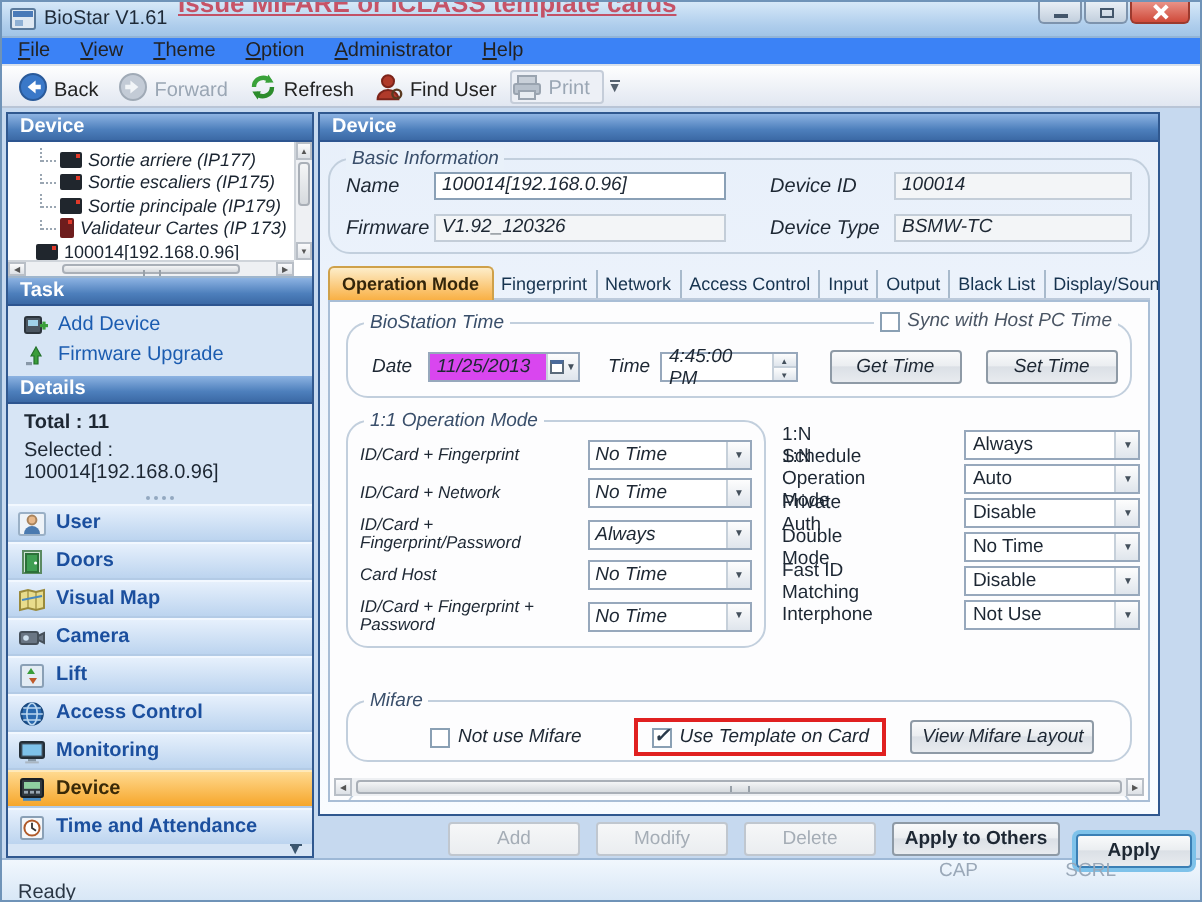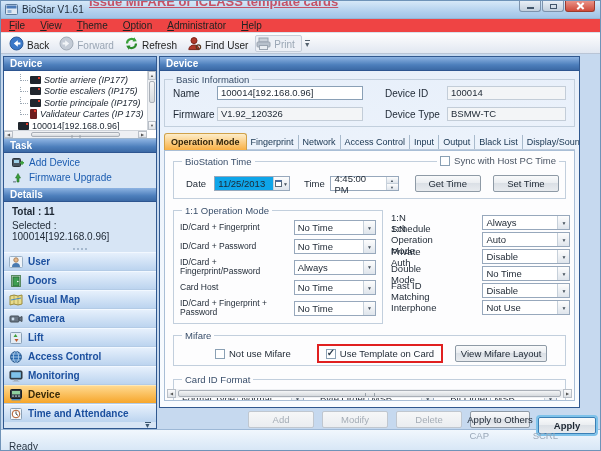--- a/index.html
+++ b/index.html
@@ -18,21 +18,21 @@
   .winbtns{position:absolute;right:5px;top:0;display:flex;gap:1px;}
   .wbtn{width:22px;height:11px;border:1px solid #7d93ad;border-top:none;border-radius:0 0 3px 3px;
     background:linear-gradient(#e9eff6,#c2cfdd);display:flex;align-items:flex-end;justify-content:center;padding-bottom:2px;}
   .wbtn.close{width:30px;background:linear-gradient(#e99287,#cf4a3a);border-color:#9c3a2e;position:relative;}
   .g-min{width:7px;height:2px;background:#43566b;}
   .g-max{width:7px;height:5px;border:1px solid #43566b;}
   .g-close{position:absolute;left:50%;top:45%;width:9px;height:9px;transform:translate(-50%,-50%);}
   .g-close::before,.g-close::after{content:"";position:absolute;left:4px;top:0;width:1.6px;height:9px;background:#fff;}
   .g-close::before{transform:rotate(45deg);} .g-close::after{transform:rotate(-45deg);}
   
-  .menubar{height:14px;background:#ef4444;border-bottom:1px solid #d9e1eb;display:flex;align-items:center;
+  .menubar{height:14px;background:#3b82f6;border-bottom:1px solid #d9e1eb;display:flex;align-items:center;
     padding-left:8px;gap:15px;font-size:10px;color:#222;}
   .menu-item::first-letter{text-decoration:underline;}
   
   .toolbar{height:21px;background:linear-gradient(#fefefe,#e1e7f1);border-bottom:1px solid #b9c5d6;
     display:flex;align-items:center;padding-left:5px;font-size:10px;color:#222;}
   .tbtn{display:flex;align-items:flex-end;gap:3px;padding:1px 7px 1px 3px;cursor:default;}
   .tbtn.disabled{color:#9aa6b4;}
   .tbtn.boxed{border:1px solid #c5cdd9;background:#edf0f6;border-radius:2px;padding:1px 6px 1px 0;}
   .tb-overflow{font-size:7px;color:#55626f;margin-left:2px;line-height:5px;text-align:center;}
   .tb-overflow .bar{display:block;width:5px;height:1px;background:#55626f;margin:0 auto 1px;}
@@ -75,21 +75,21 @@
     border-top:1px solid #f2f8ff;cursor:default;}
   .nav-btn.active{background:linear-gradient(#ffd98f,#f6a62b);color:#3a2a08;border-top:1px solid #ffe9b8;}
   .side-footer{flex:1;display:flex;justify-content:flex-end;align-items:center;padding-right:5px;}
   .chev-more{font-size:7px;color:#3b566f;line-height:4px;text-align:center;}
   .chev-more .bar{display:block;width:6px;height:1px;background:#3b566f;margin:0 auto 1px;}
   
   .maincol{flex:1;display:flex;flex-direction:column;min-width:0;}
   .main-pane{height:352px;border:1px solid #30588f;margin-right:18px;
     background:linear-gradient(#e7effa,#f9fcff);display:flex;flex-direction:column;}
   .main-content{flex:1;display:flex;flex-direction:column;padding:0 2px;overflow:hidden;}
-  .gb{position:relative;border:1px solid #c2cfdd;border-radius:0;}
+  .gb{position:relative;border:1px solid #c2cfdd;border-radius:11px;font-style:italic;}
   .gb-legend{position:absolute;top:-6px;left:8px;background:#fdfdfe;padding:0 3px;font-size:9.5px;color:#3a4f6b;white-space:nowrap;}
   .gb.on-grad .gb-legend{background:#e9f1fa;}
   
   .gb-basic{margin:8px 2px 0;height:48px;}
   .bi-row{display:flex;align-items:center;height:16px;margin:5px 8px 0;font-size:10px;color:#1d2733;}
   .bi-l1{width:44px;} .bi-l2{width:62px;margin-left:22px;}
   .field{height:14px;border:1px solid #8aa0b6;background:#fff;font-size:9.5px;padding:0 3px;
     line-height:12px;white-space:nowrap;overflow:hidden;color:#1d2733;}
   .field.ro{background:#f3f5f7;border-color:#c3cdd8;}
   .bi-f1{width:146px;} .bi-f2{flex:1;}
@@ -107,21 +107,21 @@
   .gb-bst{height:38px;margin-top:2px;}
   .sync{position:absolute;right:6px;top:-7px;background:#fdfdfe;display:flex;gap:4px;align-items:center;
     font-size:9.5px;color:#4a5564;padding:0 3px;}
   .bst-row{display:flex;align-items:center;margin:13px 6px 0;font-size:9.5px;color:#1d2733;}
   .cb{width:10px;height:10px;border:1px solid #8aa0b4;background:#fff;position:relative;flex:0 0 auto;}
   .cb.checked::after{content:"✓";position:absolute;left:0px;top:-3px;font-size:10px;font-weight:bold;color:#2a3a4a;}
   .combo{display:flex;align-items:center;height:15px;background:#fff;border:1px solid #97a8bc;font-size:9.5px;color:#1d2733;}
   .combo .v{flex:1;padding:0 3px;white-space:nowrap;overflow:hidden;}
   .combo .a{width:12px;height:100%;display:flex;align-items:center;justify-content:center;font-size:5px;
     color:#44505c;background:linear-gradient(#fdfdfd,#dfe5ec);border-left:1px solid #c6d0da;}
-  .datefield{display:flex;align-items:center;width:80px;height:15px;border:1px solid #97a8bc;background:#0ea5e9;}
+  .datefield{display:flex;align-items:center;width:80px;height:15px;border:1px solid #97a8bc;background:#d946ef;}
   .datefield .v{flex:1;padding:0 3px;font-size:9.5px;}
   .calbtn{width:16px;height:100%;background:linear-gradient(#fdfdfd,#dfe5ec);border-left:1px solid #c6d0da;
     display:flex;align-items:center;justify-content:center;gap:1px;}
   .cal{width:7px;height:7px;border:1px solid #5a6a7a;border-top:2px solid #4a6a9a;background:#fff;}
   .calbtn .a{font-size:5px;color:#44505c;}
   .timefield{display:flex;align-items:center;width:72px;height:15px;border:1px solid #97a8bc;background:#fff;}
   .timefield .v{flex:1;padding:0 3px;font-size:9.5px;}
   .spin{width:12px;height:100%;display:flex;flex-direction:column;border-left:1px solid #c6d0da;}
   .spin span{flex:1;display:flex;align-items:center;justify-content:center;font-size:4px;color:#44505c;
     background:linear-gradient(#fdfdfd,#dfe5ec);}
@@ -134,35 +134,35 @@
   .twocol{display:flex;margin-top:11px;gap:8px;}
   .gb11{width:210px;padding:9px 6px 2px;}
   .row11{display:flex;align-items:center;margin-bottom:4px;}
   .l11{width:116px;font-size:8.5px;color:#1d2733;padding-right:2px;line-height:9px;}
   .c11{width:84px;}
   .rightcol{flex:1;padding-top:5px;}
   .rrow{display:flex;align-items:center;height:15px;margin-bottom:2px;font-size:9.5px;color:#1d2733;gap:46px;}
   .rlabel{flex:1;}
   .crc{width:88px;}
   
-  .gb-mifare{margin-top:11px;height:31px;}
+  .gb-mifare{margin-top:26px;height:31px;}
   .mif-row{display:flex;align-items:center;margin:8px 8px 0;font-size:9.5px;color:#1d2733;padding-left:33px;}
   .redbox{display:flex;align-items:center;gap:4px;border:2px solid #e02020;padding:2px 7px;margin-left:26px;}
   
   .gb-card{margin-top:13px;height:33px;}
   .cid-row{display:flex;align-items:center;margin:11px 8px 0;font-size:9.5px;color:#1d2733;}
   
   .panel-hscroll{position:absolute;left:2px;right:2px;bottom:2px;height:9px;background:#eef0f3;display:flex;}
   .panel-hscroll .sb-thumb{flex:1;margin:1px 2px;position:relative;}
   .panel-hscroll .sb-thumb::after{content:"";position:absolute;left:50%;top:2px;width:8px;height:3px;transform:translateX(-50%);
     border-left:1px solid #98a0a8;border-right:1px solid #98a0a8;}
   
   .btnrow{height:23px;display:flex;justify-content:flex-end;align-items:center;gap:8px;padding-right:2px;}
   .btnrow .btn{width:66px;}
-  .btnrow .btn.wide{width:60px;}
+  .btnrow .btn.wide{width:84px;font-weight:bold;}
   .btnrow .btn.apply{width:58px;margin-top:11px;}
   
   .statusbar{height:17px;background:linear-gradient(#f1f7fd,#c9ddf2);border-top:1px solid #9db8d6;
     display:flex;align-items:center;font-size:10px;color:#2a3644;padding:16px 8px;}
   .ready{flex:1;}
   .keys{display:flex;gap:11px;margin-right:34px;font-size:9.5px;}
   .key.dim{color:#9aa8b8;}
   .key.on{color:#1d3a6b;font-weight:normal;margin-top:21px;}
   .bottomedge{height:4px;background:linear-gradient(#4a77b0,#1c3a66);}
   
@@ -513,21 +513,21 @@
               <div class="gb gb11">
                 <span class="gb-legend">1:1 Operation Mode</span>
                 <div class="row11">
                   <span class="l11">ID/Card + Fingerprint</span>
                   <span class="combo c11">
                       <span class="v">No Time</span>
                       <span class="a">▼</span>
                     </span>
                 </div>
                 <div class="row11">
-                  <span class="l11">ID/Card + Password</span>
+                  <span class="l11">ID/Card + Network</span>
                   <span class="combo c11">
                       <span class="v">No Time</span>
                       <span class="a">▼</span>
                     </span>
                 </div>
                 <div class="row11">
                   <span class="l11">ID/Card + Fingerprint/Password</span>
                   <span class="combo c11">
                       <span class="v">Always</span>
                       <span class="a">▼</span>

